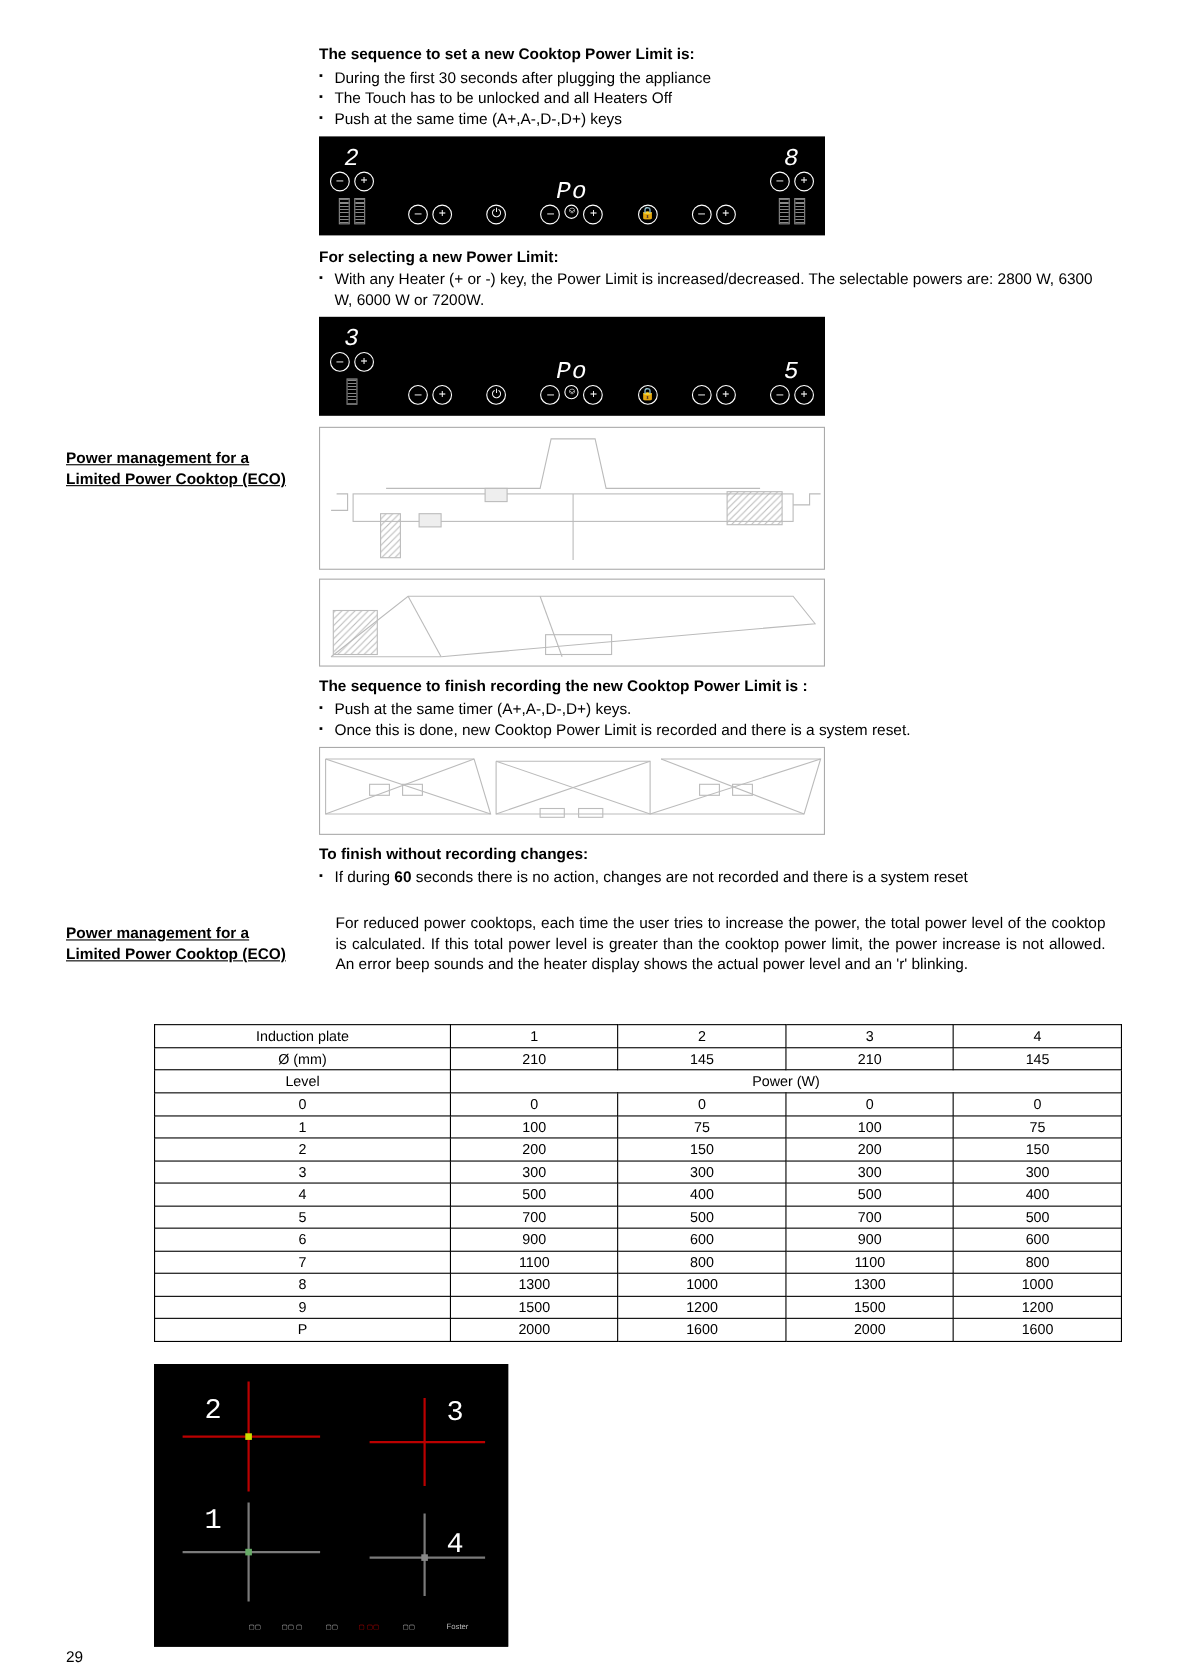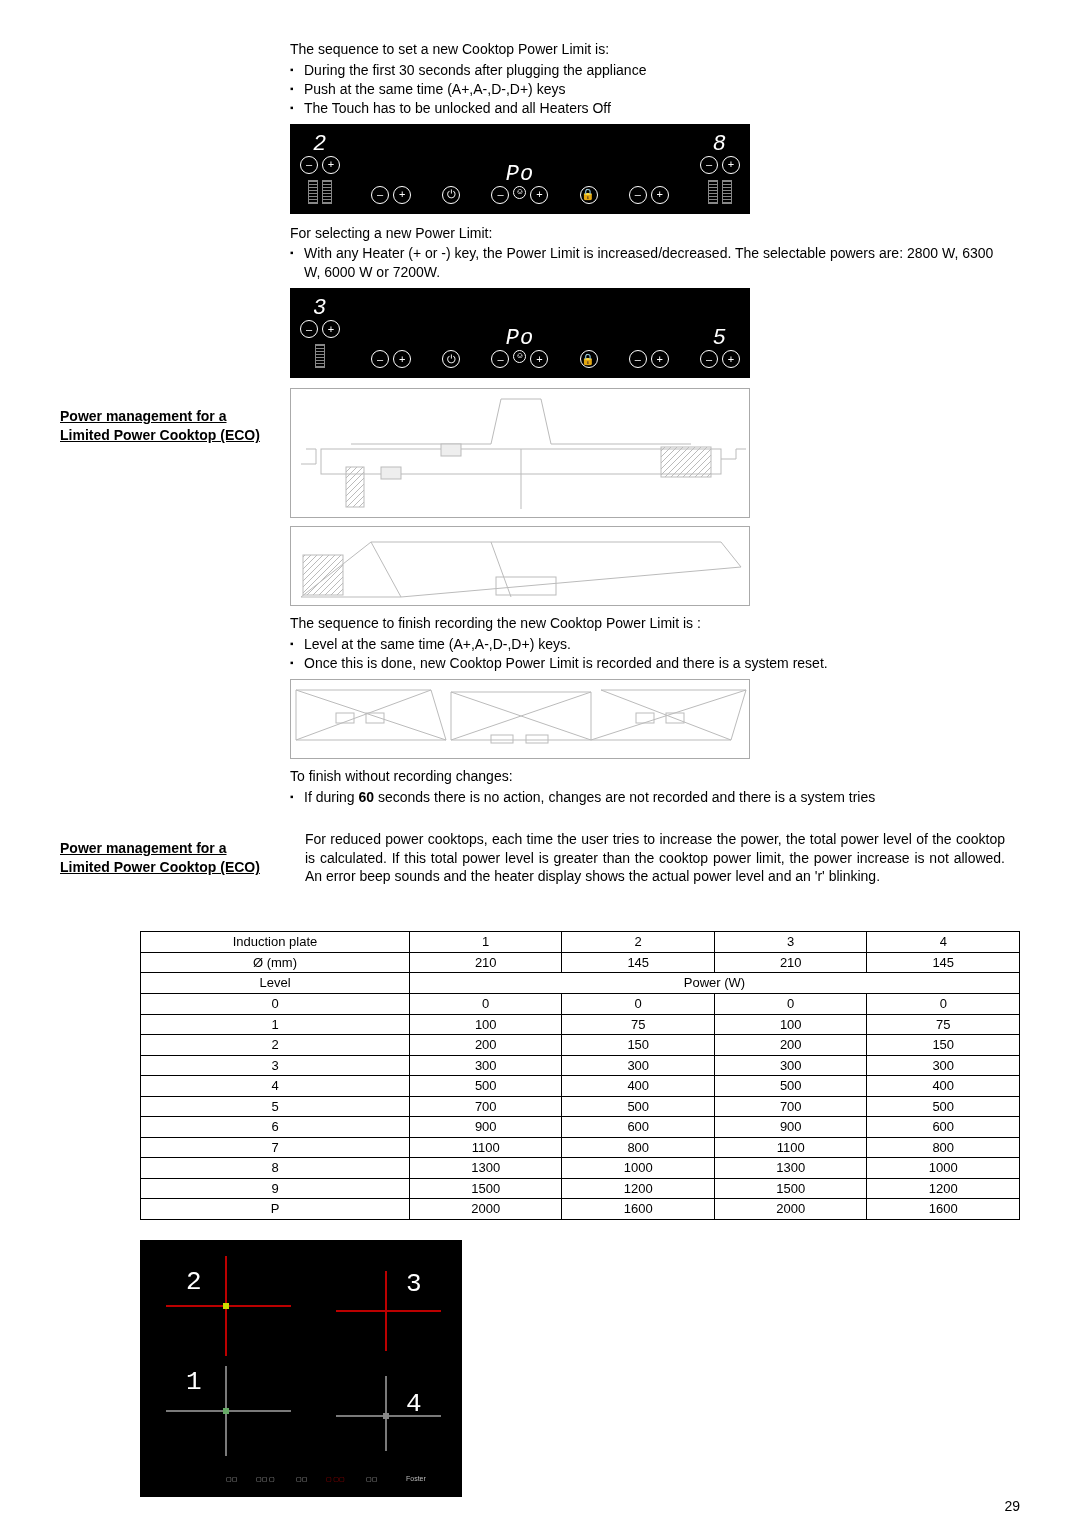--- a/index.html
+++ b/index.html
@@ -13,21 +13,21 @@
     width: 1080px;
     box-sizing: border-box;
   }
   .row { display: flex; align-items: center; }
   .left-col { width: 210px; flex: 0 0 210px; padding-right: 20px; }
   .right-col { flex: 1; }
   .side-heading {
     font-weight: bold;
     text-decoration: underline;
   }
-  .sec-heading { font-weight: normal; }
+  .sec-heading { font-weight: bold; }
   ul.bullets {
     list-style: none;
     padding: 0;
     margin: 2px 12px 6px 0;
   }
   ul.bullets li {
     position: relative;
     padding-left: 14px;
     margin: 0;
   }
@@ -93,35 +93,35 @@
   table.power th, table.power td {
     border: 1px solid #000;
     padding: 1px 8px;
     text-align: center;
   }
   table.power th { font-weight: normal; }
 
   
   .zone-wrap { border: 1px solid #000; background: #000; width: 320px; height: 255px; position: relative; }
   .zone-svg { width: 100%; height: 100%; }
-  .pagenum { text-align: right; font-size: 14px; }
+  .pagenum { text-align: left; font-size: 14px; }
 </style>
 </head>
 <body>
 
 <div class="row">
   <div class="left-col">
     <div class="side-heading">Power management for a Limited Power Cooktop (ECO)</div>
   </div>
   <div class="right-col">
     <div class="sec-heading">The sequence to set a new Cooktop Power Limit is:</div>
     <ul class="bullets">
       <li>During the first 30 seconds after plugging the appliance</li>
+      <li>The Touch has to be unlocked and all Heaters Off</li>
       <li>Push at the same time (A+,A-,D-,D+) keys</li>
-      <li>The Touch has to be unlocked and all Heaters Off</li>
     </ul>
 
     <div class="panel">
       <div class="panel-row">
         <div class="seg">
           <span class="digit">2</span>
           <div class="btns">
             <span class="circ">–</span>
             <span class="circ">+</span>
           </div>
@@ -256,21 +256,21 @@
         <polyline class="faint" points="10,70 110,70"></polyline>
         <polyline class="faint" points="80,15 110,70"></polyline>
         <polyline class="faint" points="200,15 220,70"></polyline>
         <rect class="hatch" x="12" y="28" width="40" height="40"></rect>
         <rect class="faint" x="205" y="50" width="60" height="18"></rect>
       </svg>
     </div>
 
     <div class="sec-heading">The sequence to finish recording the new Cooktop Power Limit is :</div>
     <ul class="bullets">
-      <li>Level at the same time (A+,A-,D-,D+) keys.</li>
+      <li>Push at the same timer (A+,A-,D-,D+) keys.</li>
       <li>Once this is done, new Cooktop Power Limit is recorded and there is a system reset.</li>
     </ul>
 
     <div class="sketch sketch-c">
       <svg viewBox="0 0 460 80" width="460" height="80">
         <polyline class="faint" points="5,10 140,10 155,60 5,60 5,10"></polyline>
         <line class="faint" x1="5" y1="10" x2="155" y2="60"></line>
         <line class="faint" x1="140" y1="10" x2="5" y2="60"></line>
         <rect class="faint" x="45" y="33" width="18" height="10"></rect>
         <rect class="faint" x="75" y="33" width="18" height="10"></rect>
@@ -283,21 +283,21 @@
         <line class="faint" x1="310" y1="10" x2="440" y2="60"></line>
         <line class="faint" x1="455" y1="10" x2="300" y2="60"></line>
         <rect class="faint" x="345" y="33" width="18" height="10"></rect>
         <rect class="faint" x="375" y="33" width="18" height="10"></rect>
       </svg>
     </div>
 
     <div class="sec-heading">To finish without recording changes:</div>
     <ul class="bullets">
       <li>
-        <span>If during </span><b>60</b><span> seconds there is no action, changes are not recorded and there is a system tries</span>
+        <span>If during </span><b>60</b><span> seconds there is no action, changes are not recorded and there is a system reset</span>
       </li>
     </ul>
   </div>
 </div>
 
 <div class="row" style="margin-top:2px;">
   <div class="left-col">
     <div class="side-heading">Power management for a Limited Power Cooktop (ECO)</div>
   </div>
   <div class="right-col">

